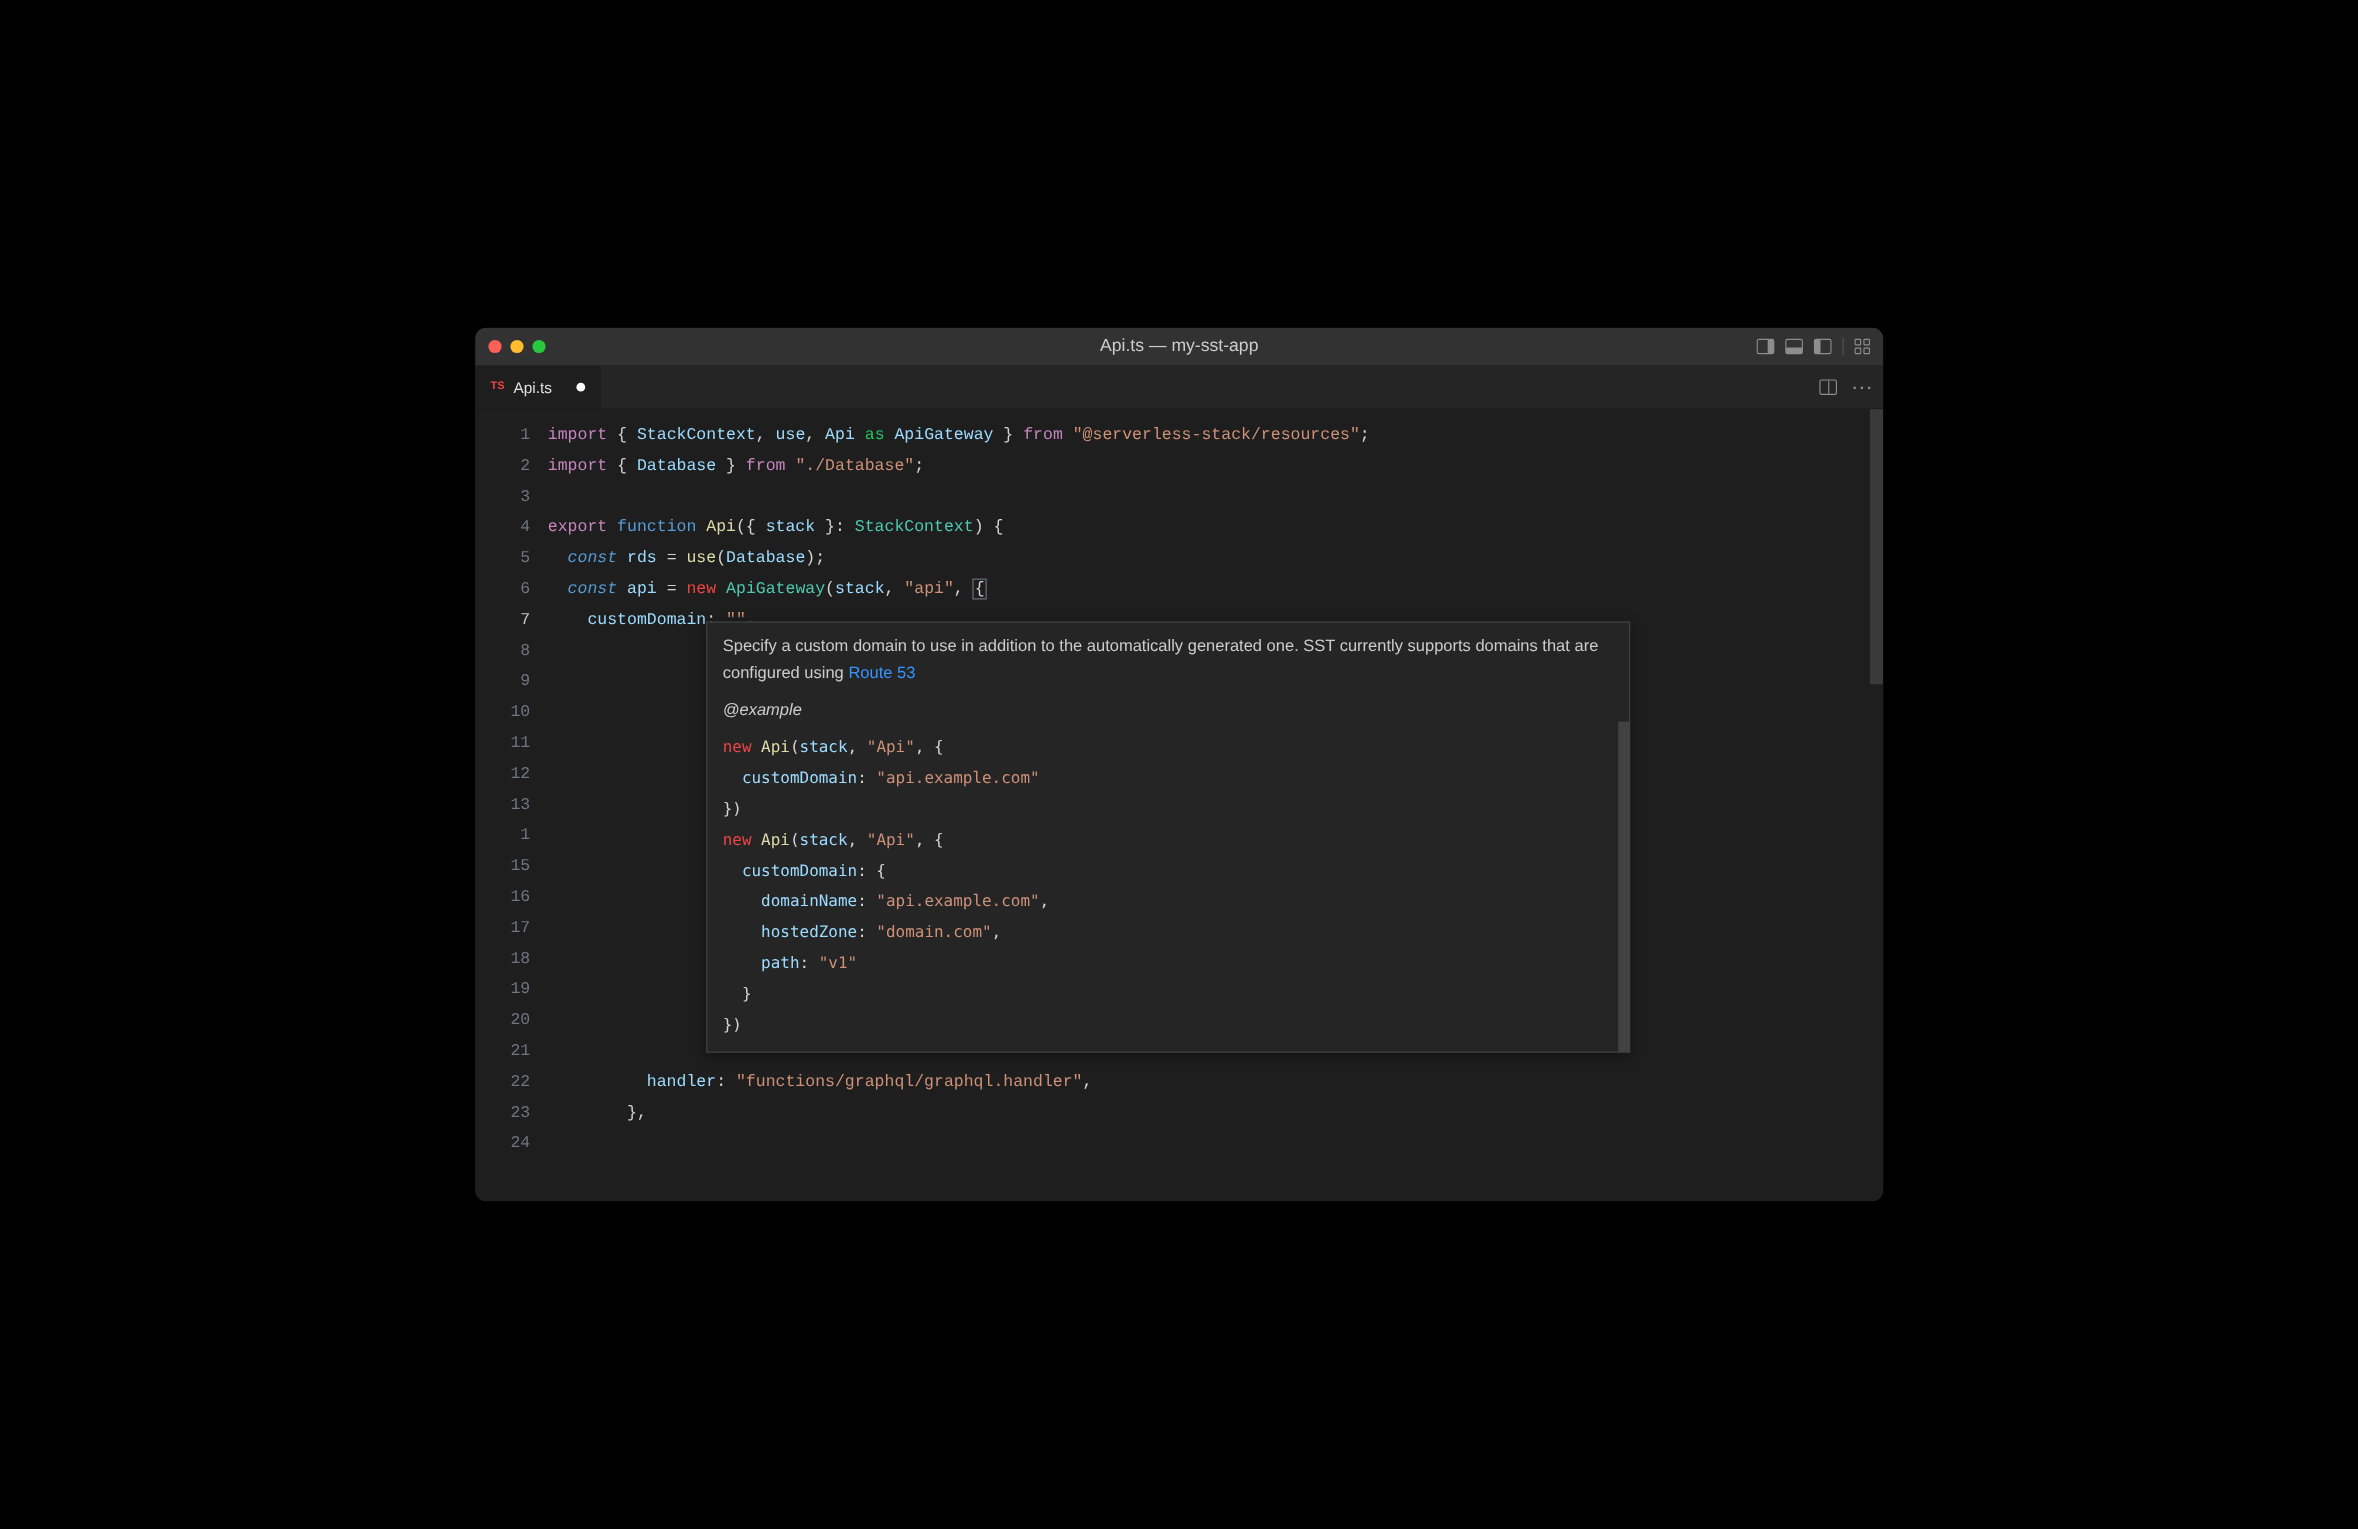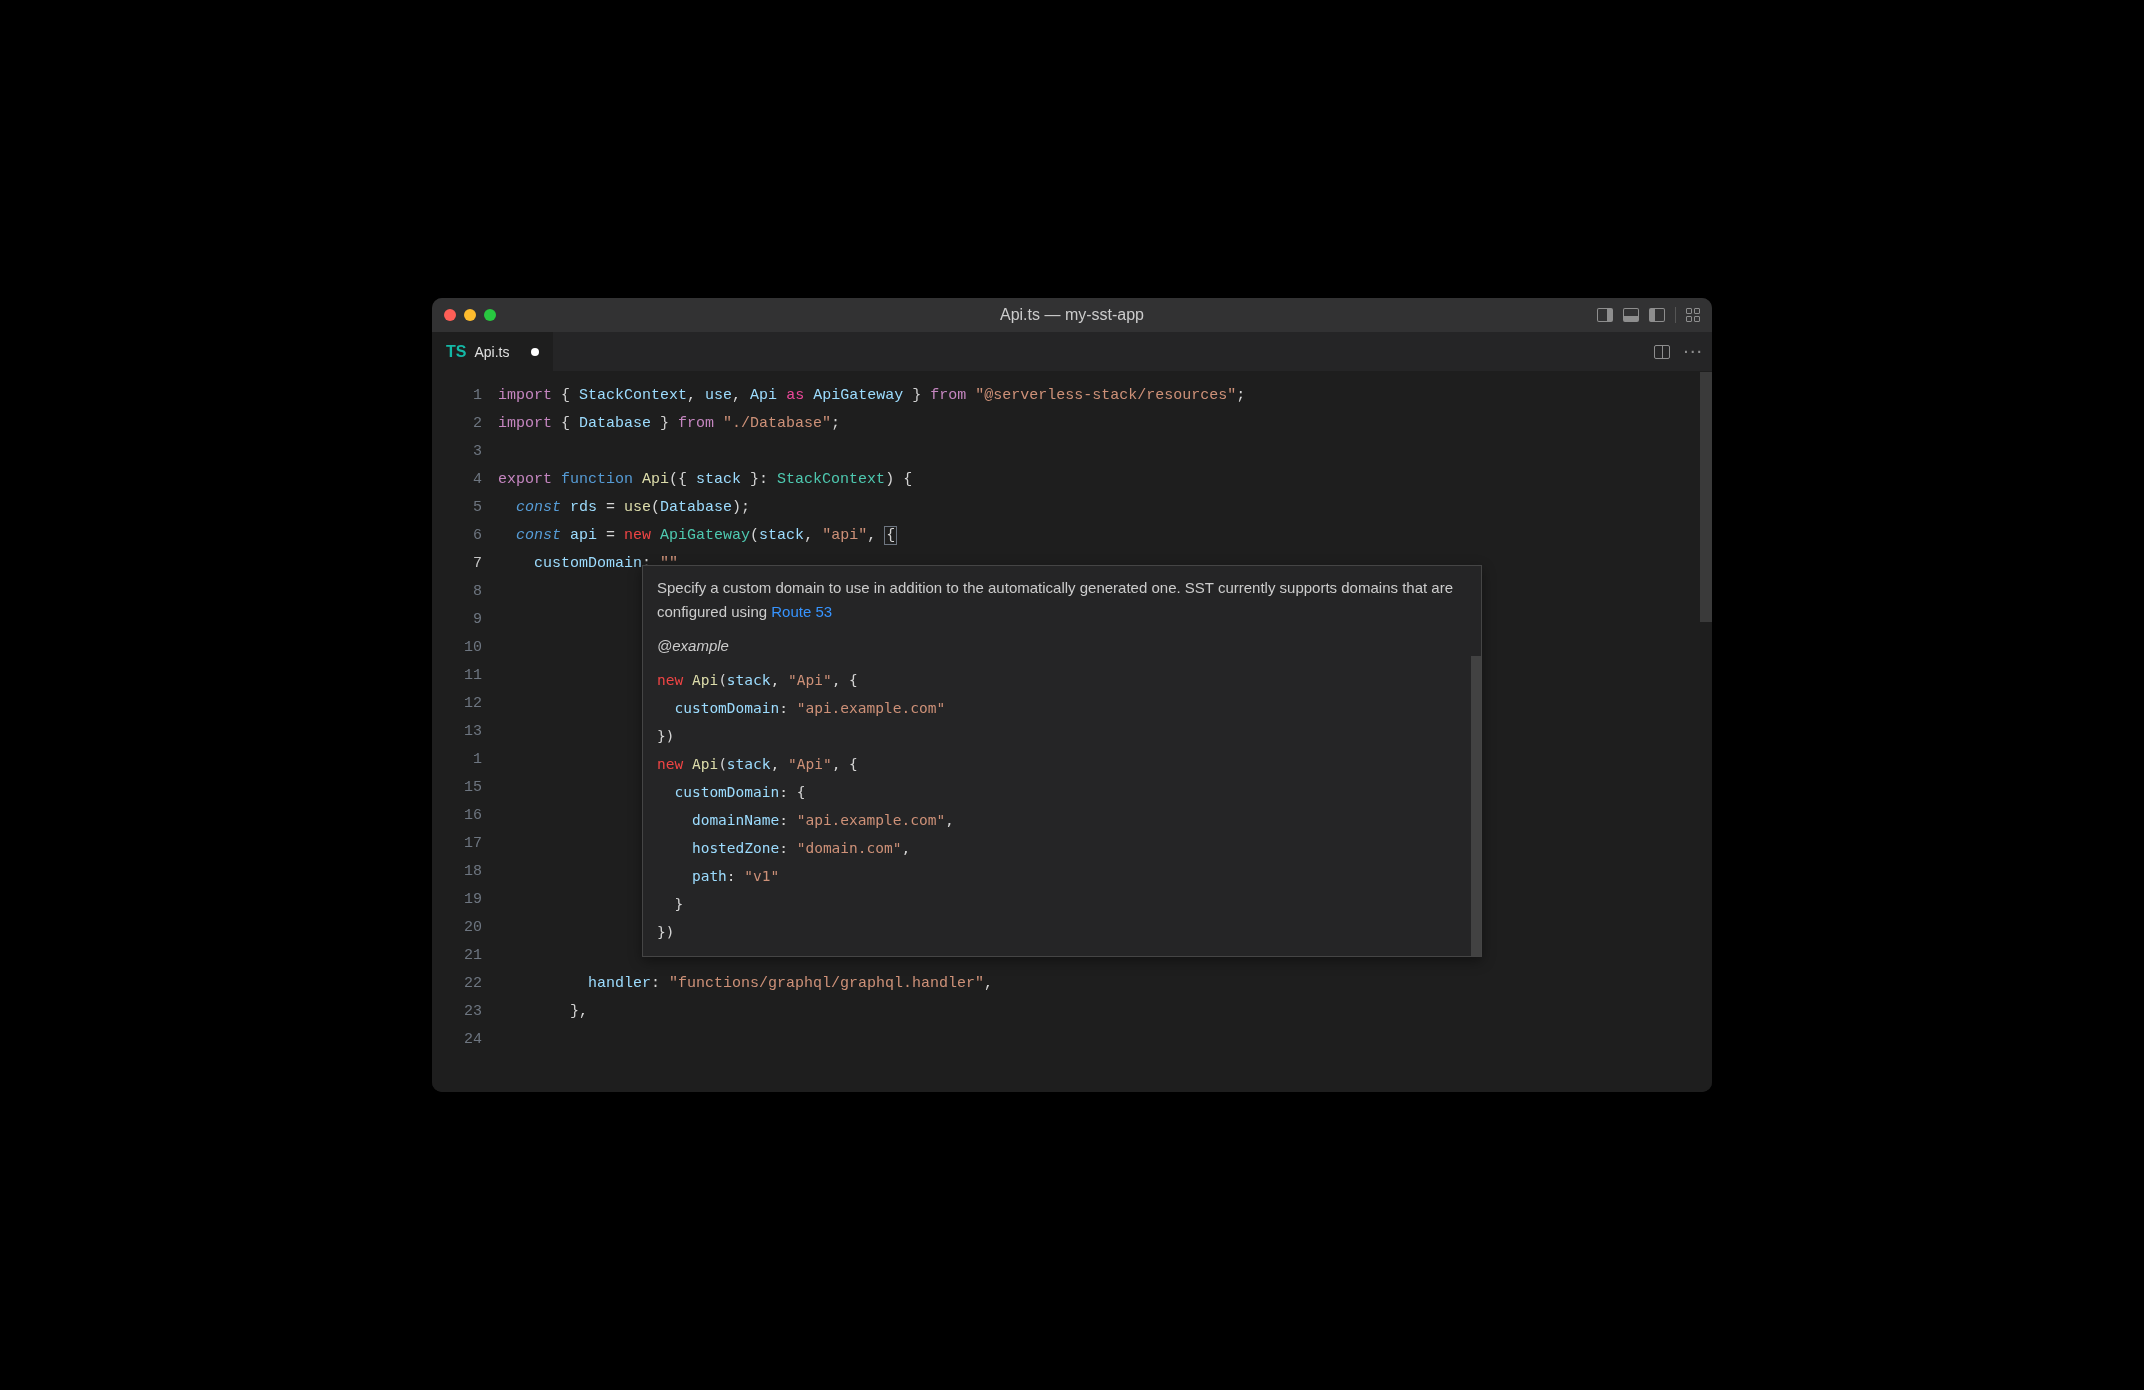--- a/index.html
+++ b/index.html
@@ -64,21 +64,21 @@
   }
   .tab {
     display: flex;
     align-items: center;
     padding: 0 14px;
     background: #1e1e1e;
     gap: 8px;
     color: #e0e0e0;
     font-size: 14px;
   }
-  .tab .lang { color: #14b8a6; font-size: 16px; font-weight: 600; }
+  .tab .lang { color: #ef4444; font-size: 10px; font-weight: 600; }
   .tab .dot { width: 8px; height: 8px; border-radius: 50%; background: #fff; margin-left: 14px; }
   .tabbar-actions { margin-left:auto; display:flex; align-items:center; gap:14px; color:#8e8e8e;}
   .tabbar-actions .split{ width:16px; height:14px; border:1px solid #8e8e8e; border-radius:2px; position:relative;}
   .tabbar-actions .split:after{content:'';position:absolute;left:50%;top:0;bottom:0;width:1px;background:#8e8e8e;}
   .tabbar-actions .dots{ letter-spacing:2px; font-size:14px; font-weight:bold;}
   .editor {
     display: flex;
     font-family: "SF Mono", Menlo, Monaco, "Courier New", monospace;
     font-size: 15px;
     background: #1e1e1e;
@@ -102,21 +102,21 @@
     line-height: 28px;
     color: #d4d4d4;
     position: relative;
   }
   .code .row { height: 28px; white-space: pre; }
   .kw-import { color: #c586c0; }
   .kw-export { color: #c586c0; }
   .kw-function { color: #569cd6; }
   .kw-const { color: #569cd6; font-style: italic; }
   .kw-new { color: #ef4444; }
-  .kw-as { color: #ec4899; text-align: right; }
+  .kw-as { color: #22c55e; text-align: right; }
   .kw-from { color: #c586c0; }
   .fn-name { color: #dcdcaa; }
   .type { color: #4ec9b0; }
   .var { color: #9cdcfe; }
   .prop { color: #9cdcfe; }
   .str { color: #ce9178; }
   .punct { color: #d4d4d4; }
   .brace-hl { border: 1px solid #6e7681; padding: 0 1px; margin: -1px;}
   .hover-popup {
     position: absolute;

